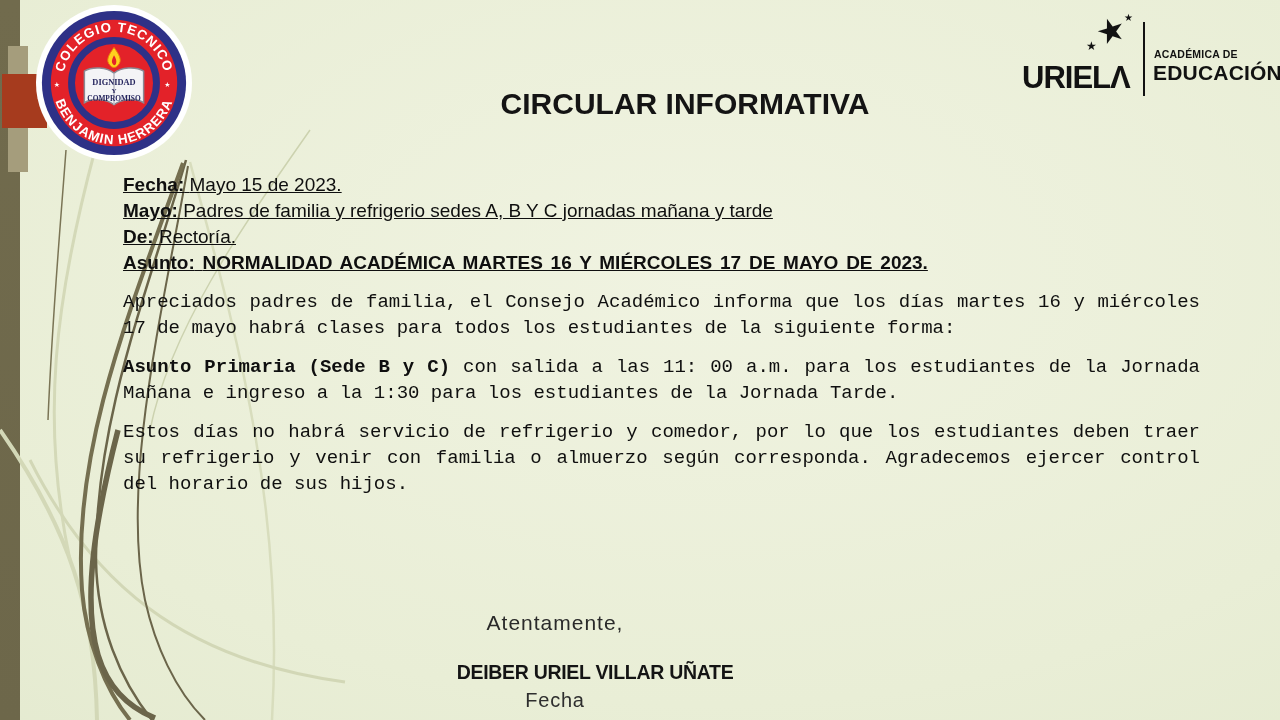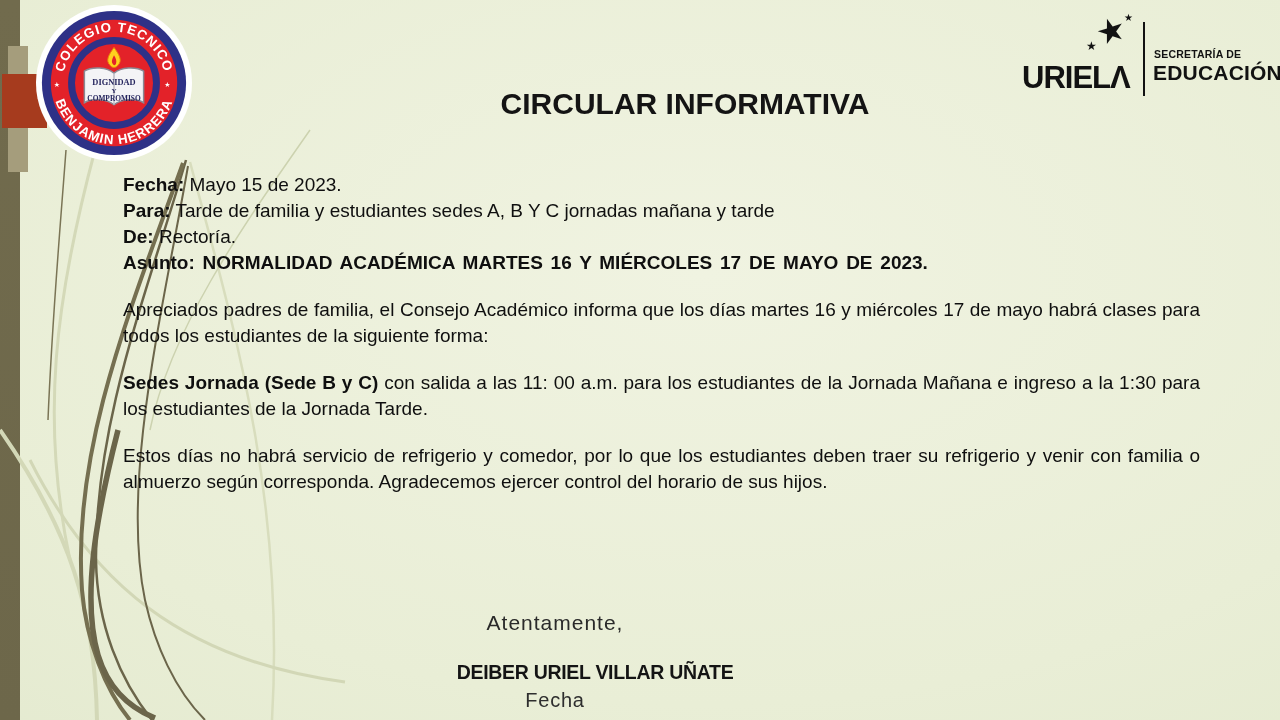--- a/index.html
+++ b/index.html
@@ -25,24 +25,24 @@
   .bog-word{left:1022px;top:60px;font-size:31px;font-weight:bold;letter-spacing:-1px;
             color:#121212;white-space:nowrap;}
   .bog-star-big{left:1096px;top:14px;font-size:33px;color:#121212;transform:rotate(-18deg);line-height:1;}
   .bog-star-s1{left:1086px;top:40px;font-size:12px;color:#121212;line-height:1;}
   .bog-star-s2{left:1124px;top:13px;font-size:10px;color:#121212;line-height:1;}
   .bog-divider{left:1143px;top:22px;width:2px;height:74px;background:#121212;}
   .bog-sec1{left:1154px;top:48px;font-size:10.5px;font-weight:bold;letter-spacing:0.2px;color:#121212;white-space:nowrap;}
   .bog-sec2{left:1153px;top:61px;font-size:21px;font-weight:bold;letter-spacing:0.2px;color:#121212;white-space:nowrap;}
   
   .body-block{left:123px;top:172px;width:1077px;font-size:19px;line-height:26px;color:#0f0f0f;}
-  .meta-line{height:26px;white-space:nowrap;}
+  .meta-line{height:26px;white-space:nowrap;text-decoration:underline;}
   .meta-line b{font-weight:bold;}
   .asunto{font-weight:bold;word-spacing:2.5px;}
-  .body-block p{margin:21px 0 0 0;text-align:justify;}
+  .body-block p{margin:13px 0 0 0;text-align:justify;font-family:Liberation Mono, monospace;}
   .body-block p b{font-weight:bold;}
   
   .sig-closing{top:611px;left:555px;transform:translateX(-50%);font-size:21px;letter-spacing:1px;color:#2a2a2a;white-space:nowrap;}
   .sig-name{top:661px;left:555px;transform:translateX(-50%);font-size:19.5px;font-weight:bold;letter-spacing:-0.3px;color:#141414;white-space:nowrap;margin-left:40px;}
   .sig-role{top:689px;left:555px;transform:translateX(-50%);font-size:20px;letter-spacing:0.8px;color:#2e2e2e;white-space:nowrap;}
 </style>
 </head>
 <body>
 
 <div class="slide">
@@ -92,32 +92,32 @@
   </svg>
 
   <div class="abs title2">CIRCULAR INFORMATIVA</div>
 
   <div>
     <div class="abs bog-star-big">★</div>
     <div class="abs bog-star-s1">★</div>
     <div class="abs bog-star-s2">★</div>
     <div class="abs bog-word"><span>URIEL</span><span>Λ</span></div>
     <div class="abs bog-divider"></div>
-    <div class="abs bog-sec1">SECRETARÍA DE</div>
+    <div class="abs bog-sec1">ACADÉMICA DE</div>
     <div class="abs bog-sec2">EDUCACIÓN</div>
   </div>
 
   <div class="abs body-block">
     <div class="meta-line"><b>Fecha:</b> <span>Mayo 15 de 2023.</span></div>
-    <div class="meta-line"><b>Para:</b> <span>Tarde de familia y estudiantes sedes A, B Y C jornadas mañana y tarde</span></div>
+    <div class="meta-line"><b>Mayo:</b> <span>Padres de familia y refrigerio sedes A, B Y C jornadas mañana y tarde</span></div>
     <div class="meta-line"><b>De:</b> <span>Rectoría.</span></div>
     <div class="meta-line asunto"><b>Asunto:</b> <span>NORMALIDAD ACADÉMICA MARTES 16 Y MIÉRCOLES 17 DE MAYO DE 2023.</span></div>
 
     <p><b></b> <span>Apreciados padres de familia, el Consejo Académico informa que los días martes 16 y miércoles 17 de mayo habrá clases para todos los estudiantes de la siguiente forma:</span></p>
-    <p><b>Sedes Jornada (Sede B y C)</b> <span>con salida a las 11: 00 a.m. para los estudiantes de la Jornada Mañana e ingreso a la 1:30 para los estudiantes de la Jornada Tarde.</span></p>
+    <p><b>Asunto Primaria (Sede B y C)</b> <span>con salida a las 11: 00 a.m. para los estudiantes de la Jornada Mañana e ingreso a la 1:30 para los estudiantes de la Jornada Tarde.</span></p>
     <p><b></b> <span>Estos días no habrá servicio de refrigerio y comedor, por lo que los estudiantes deben traer su refrigerio y venir con familia o almuerzo según corresponda. Agradecemos ejercer control del horario de sus hijos.</span></p>
   </div>
 
   <div class="abs sig-closing">Atentamente,</div>
   <div class="abs sig-name">DEIBER URIEL VILLAR UÑATE</div>
   <div class="abs sig-role">Fecha</div>
 
 </div>
 
 </body></html>

